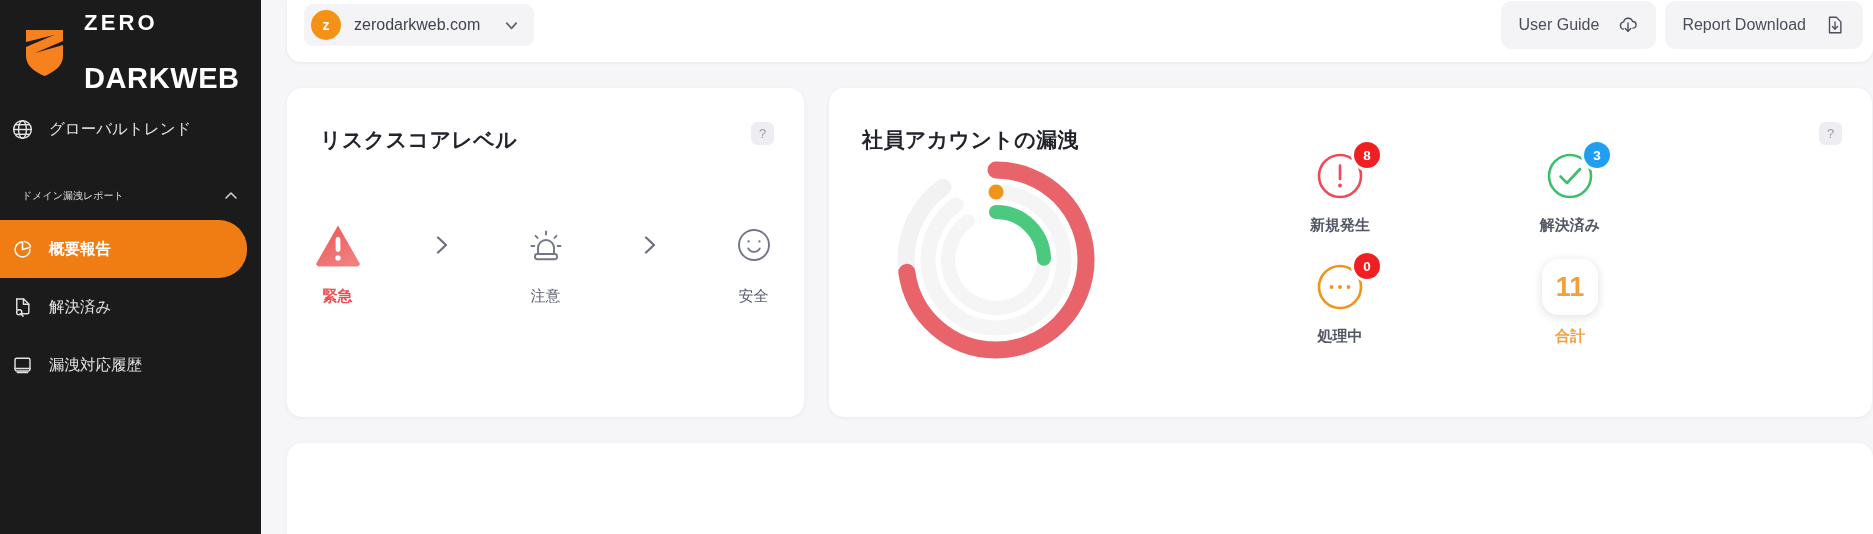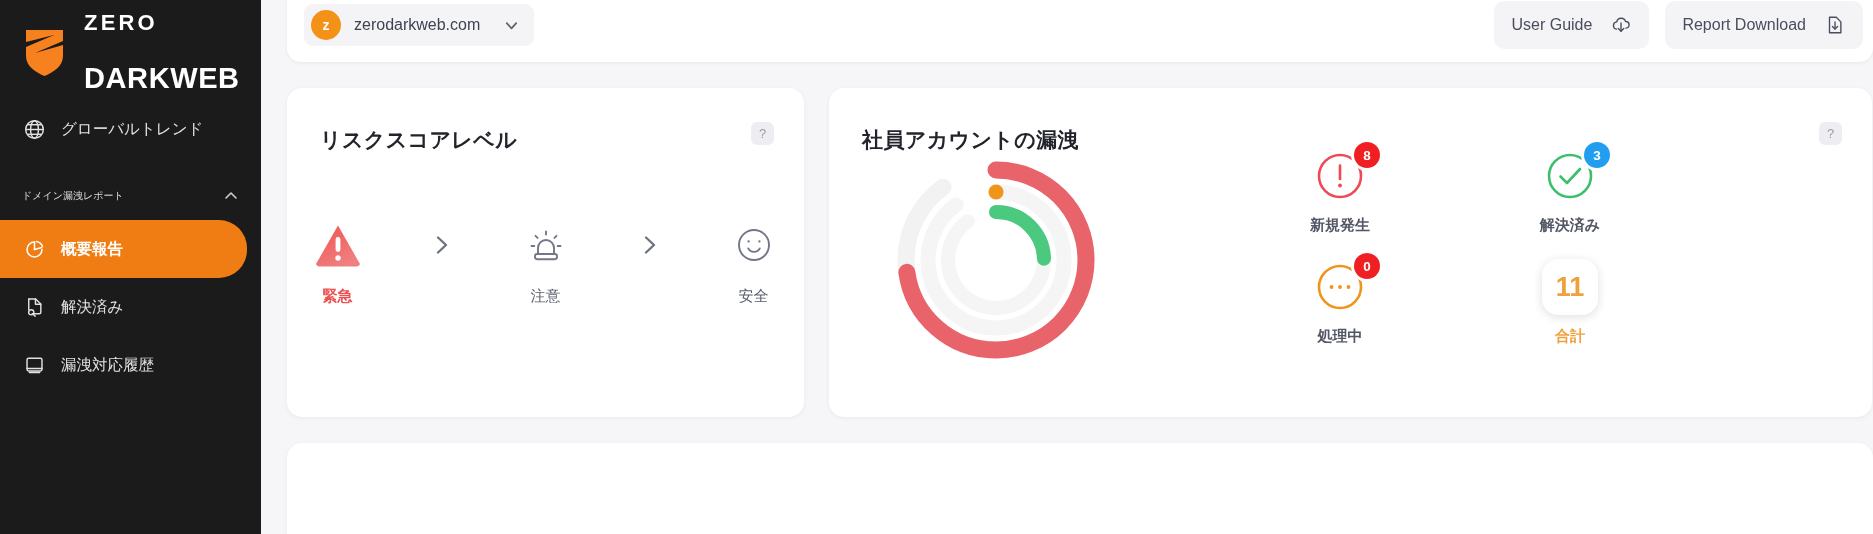--- a/index.html
+++ b/index.html
@@ -27,21 +27,21 @@
     color: #ffffff; font-size: 22px; font-weight: 700;
     letter-spacing: 3.2px;
   }
   .logo-dark {
     color: #ffffff; font-size: 29px; font-weight: 700;
     letter-spacing: 0.6px; margin-top: 2px;
   }
 
   .nav-item {
     display: flex; align-items: center; gap: 15px;
-    height: 58px; padding-left: 22px;
+    height: 58px; padding-left: 10px;
     color: #e2e2e4; font-size: 15.5px;
     cursor: pointer;
   }
   .nav-item .nav-ico { width: 24px; height: 24px; flex: 0 0 24px; display: flex; align-items: center; justify-content: center; }
   .nav-item.global { margin-top: 14px; }
 
   .nav-section {
     display: flex; align-items: center; justify-content: space-between;
     height: 48px; padding: 0 22px 0 22px; margin-top: 14px;
     color: #dcdcde; font-size: 10px; cursor: pointer;
@@ -75,21 +75,21 @@
   }
   .avatar {
     width: 30px; height: 30px; border-radius: 50%;
     background: #f49218; color: #ffffff;
     display: flex; align-items: center; justify-content: center;
     font-size: 14px; font-weight: 600;
   }
   .domain-name { font-size: 16px; color: #3f4250; }
   .chev-down { width: 17px; height: 17px; margin-left: 10px; }
 
-  .top-actions { margin-left: auto; display: flex; gap: 16px; margin-right: 10px; }
+  .top-actions { margin-left: auto; display: flex; gap: 9px; margin-right: 10px; }
   .top-btn {
     display: flex; align-items: center; gap: 18px;
     height: 48px; padding: 0 17px;
     background: #f4f4f7; border-radius: 10px; cursor: pointer;
     font-size: 16px; color: #4a4d5c;
   }
   .top-btn .ico { width: 22px; height: 22px; flex: 0 0 22px; }
 
   .cards {
     position: absolute; left: 26px; top: 88px;

